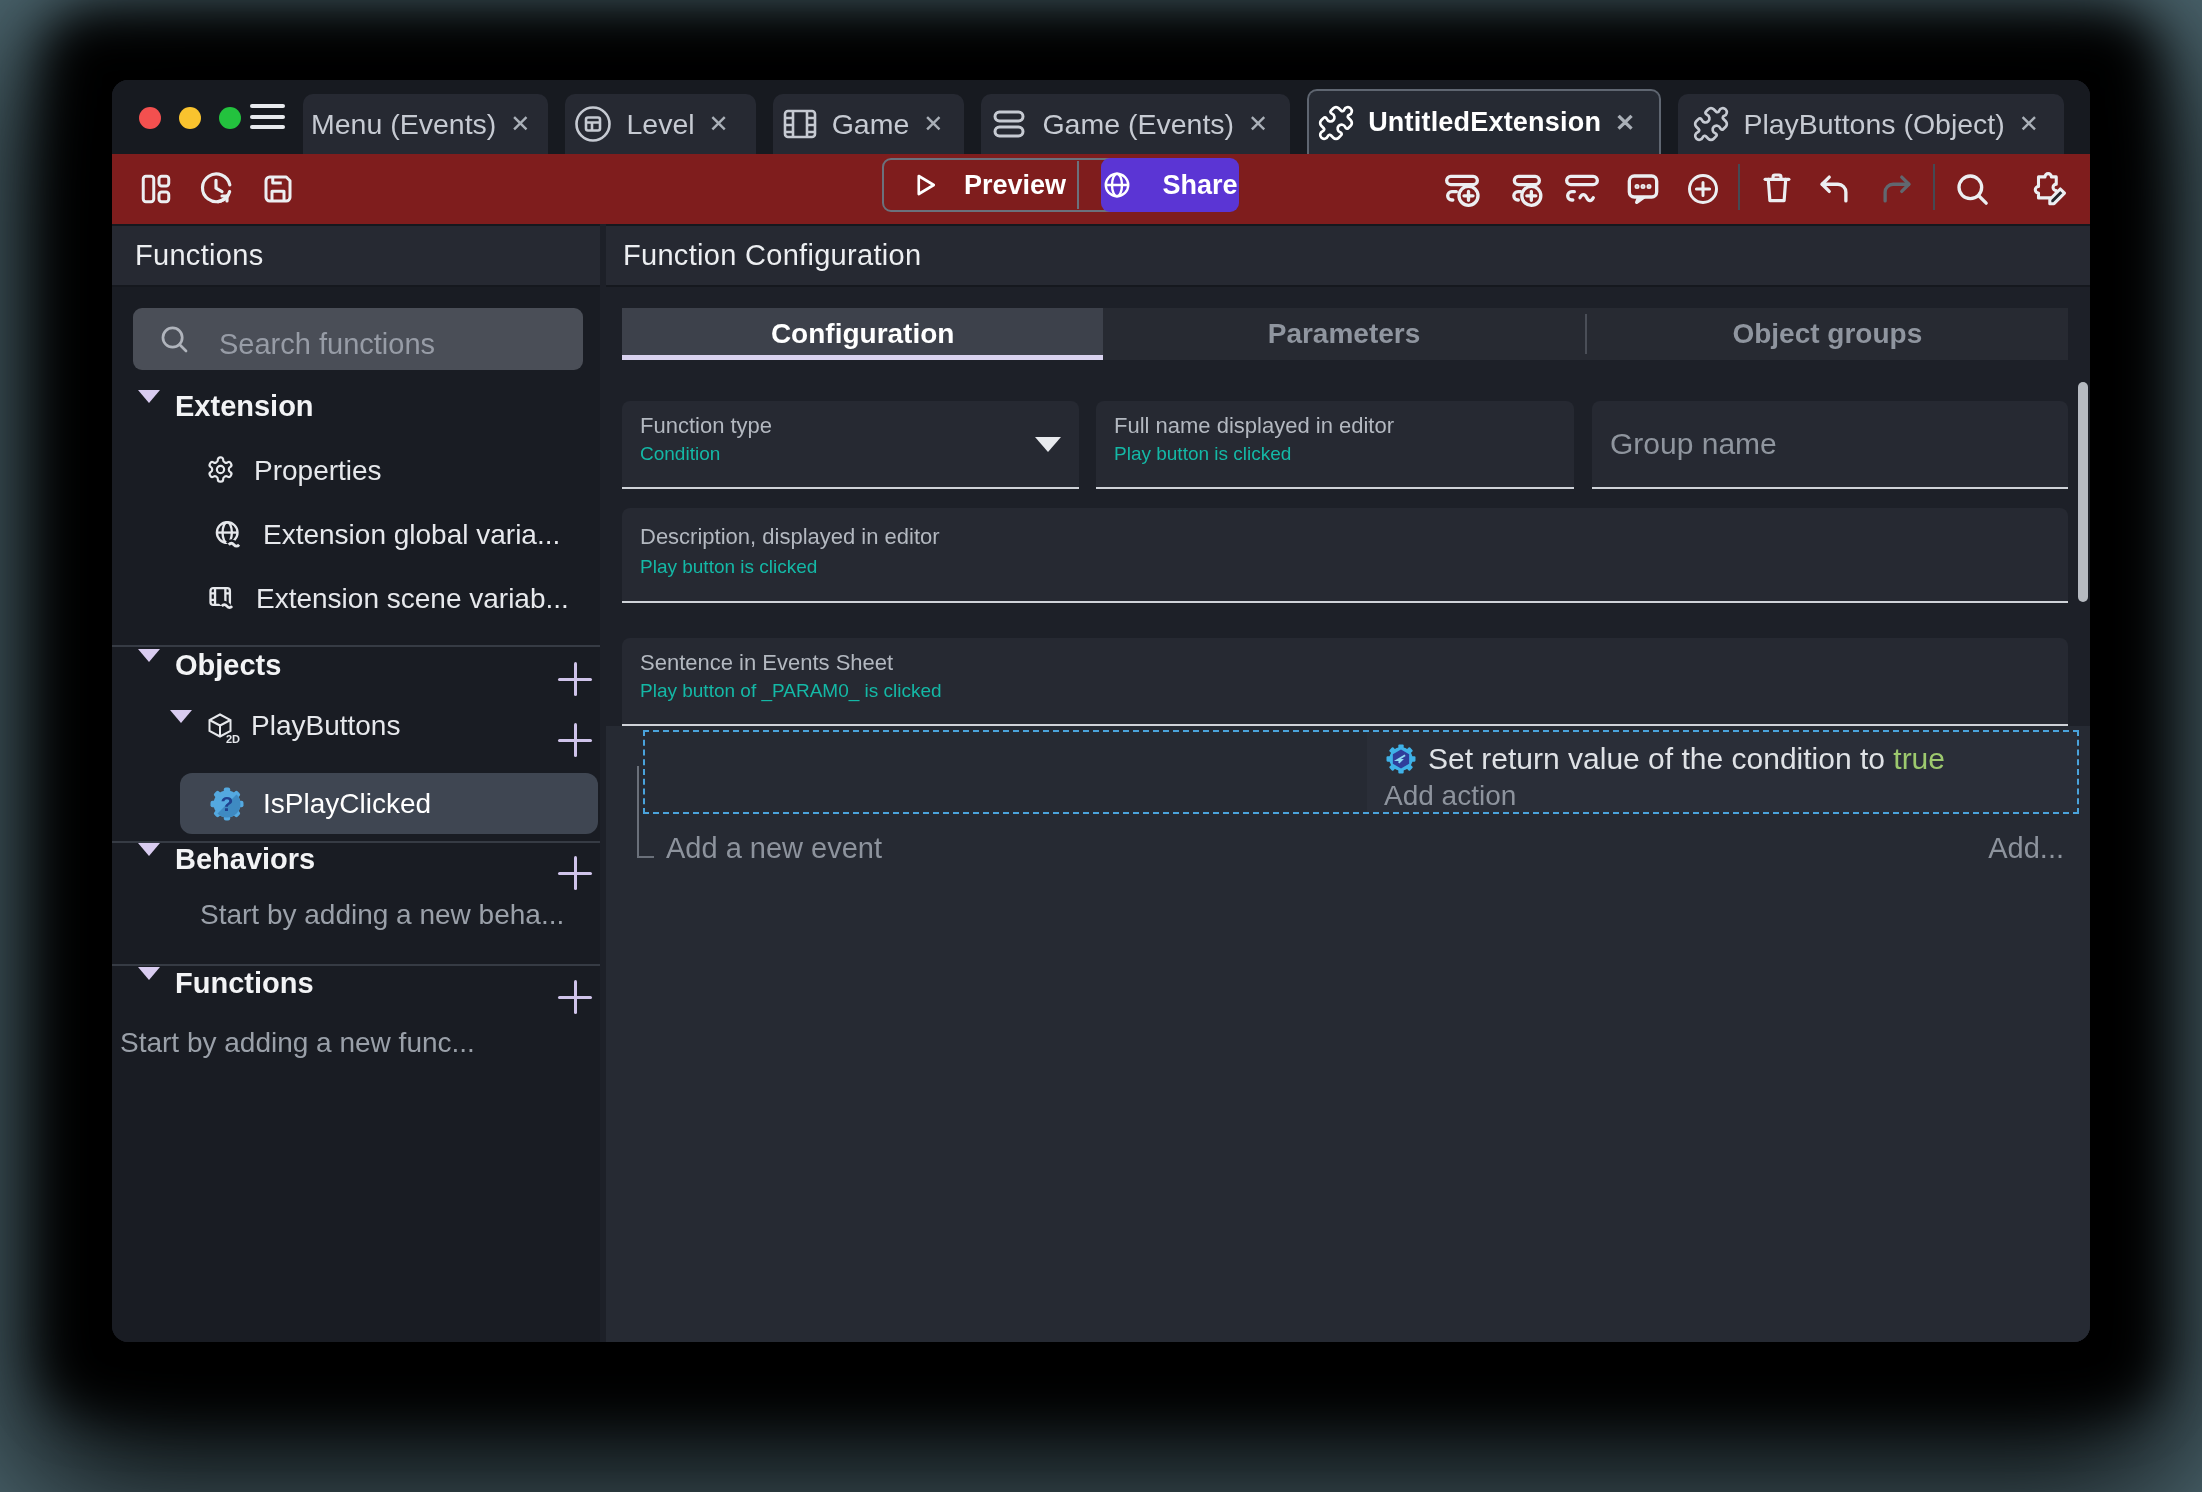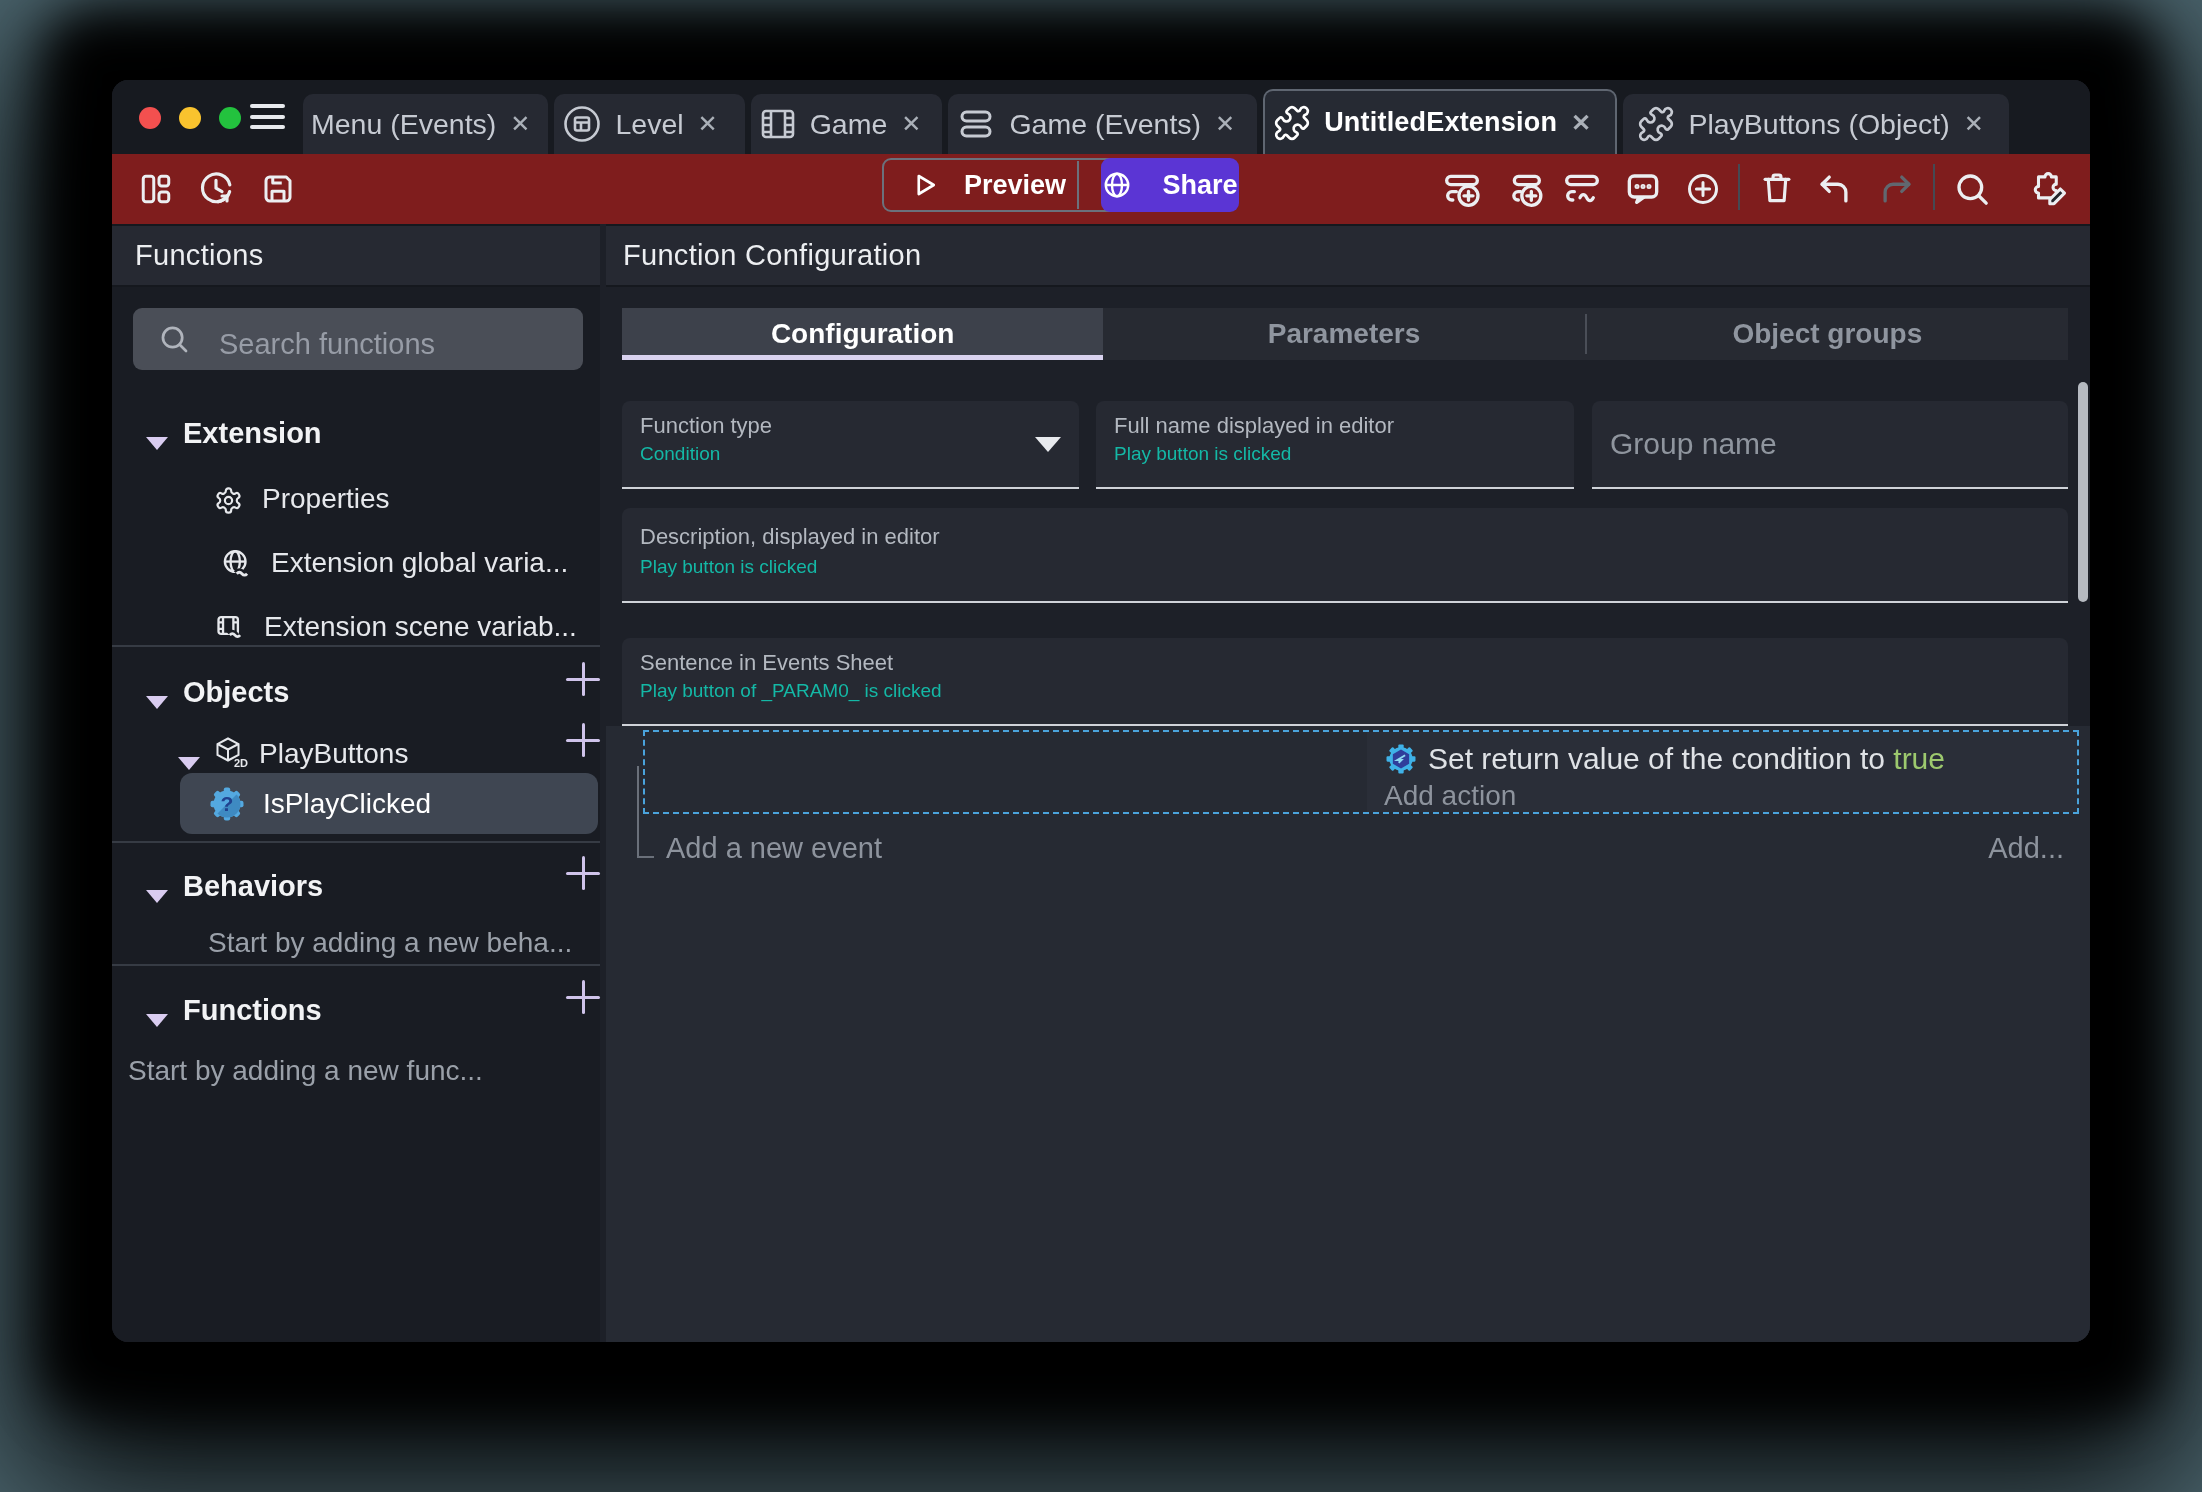--- a/index.html
+++ b/index.html
@@ -10,21 +10,21 @@
     border-radius:16px; background:#1d2028; overflow:hidden;
     box-shadow: 0 0 50px 70px rgba(0,0,0,0.985), 0 55px 150px 95px rgba(0,0,0,0.93);
   }
   
   .titlebar { position:absolute; left:0; top:0; width:100%; height:74px; background:#171a20; }
   .light { position:absolute; top:27px; width:22px; height:22px; border-radius:50%; }
   .burger { position:absolute; left:138px; top:24px; width:35px; height:26px; }
   .burger div { height:4px; background:#e8eaee; border-radius:2px; margin-bottom:6.5px; }
   .tabs { position:absolute; left:191px; top:0; height:74px; display:flex; }
   .tab {
-    height:60px; margin-top:14px; margin-right:6px; background:#262932;
+    height:60px; margin-top:14px; margin-right:17px; background:#262932;
     border-radius:10px 10px 0 0; display:flex; align-items:center;
     padding:0 18px 0 8px; color:#c6cad2; font-size:28.5px; white-space:nowrap;text-align:right;
   }
   .tab .ticon { margin-right:13px; display:flex; }
   .tab .x { margin-left:14px; font-size:24px; color:#aab0b8; }
   .tab.active { background:#262a33; border:2px solid #5f6671; border-bottom:none; height:65px; margin-top:9px; color:#fff; font-weight:bold; font-size:27px; }
   
   .toolbar { position:absolute; left:0; top:74px; width:100%; height:70px; background:#7f1d1d; }
   .ticonbtn { position:absolute; top:0; }
   .btn-preview {
@@ -40,21 +40,21 @@
   .tdiv { position:absolute; top:10px; width:2px; height:46px; background:#454a54; }
   
   .leftpanel { position:absolute; left:0; top:144px; width:488px; bottom:0; background:#191c23; border-top:2px solid #15181e; }
   .mainpanel { position:absolute; left:494px; top:144px; right:0; bottom:0; background:#1d2028; border-top:2px solid #15181e; }
   .pheader { height:61px; background:#262932; color:#eceef1; font-size:29px; letter-spacing:0.3px; display:flex; align-items:center; border-bottom:2px solid #15181e; }
   .leftpanel .pheader { padding-left:23px; }
   .mainpanel .pheader { padding-left:17px; }
   
   .searchbox { position:absolute; left:21px; top:82px; width:450px; height:62px; background:#4a4e57; border-radius:9px; display:flex; align-items:center; }
   .searchbox .ph { color:#979ca6; font-size:29px; margin-left:28px;margin-top:10px; }
-  .trow { position:absolute; left:16px; width:100%; height:60px; display:flex; align-items:flex-end; color:#e6e8ec; font-size:28px; }
+  .trow { position:absolute; left:8px; width:100%; height:60px; display:flex; align-items:flex-start; color:#e6e8ec; font-size:28px; }
   .trow .tri { width:0; height:0; border-left:11px solid transparent; border-right:11px solid transparent; border-top:13px solid #d9ccf0; }
   .trow.head { font-weight:bold; color:#f2f3f5; font-size:29px; }
   .plus { position:absolute; right:16px; top:50%; margin-top:-17px; width:34px; height:34px; }
   .plus:before { content:""; position:absolute; left:0; top:15.5px; width:34px; height:3px; background:#cfc3ea; border-radius:2px; }
   .plus:after { content:""; position:absolute; left:15.5px; top:0; width:3px; height:34px; background:#cfc3ea; border-radius:2px; }
   .tdivider { position:absolute; left:0; width:100%; height:2px; background:#363b44; }
   .selrow { position:absolute; left:68px; top:547px; width:418px; height:61px; background:#3f4652; border-radius:12px; display:flex; align-items:center; color:#fff; font-size:28px; }
   .gray { color:#9aa0a9; }
   
   .cfgtabs { position:absolute; left:16px; top:82px; right:22px; height:52px; display:flex; background:#272a32; }

